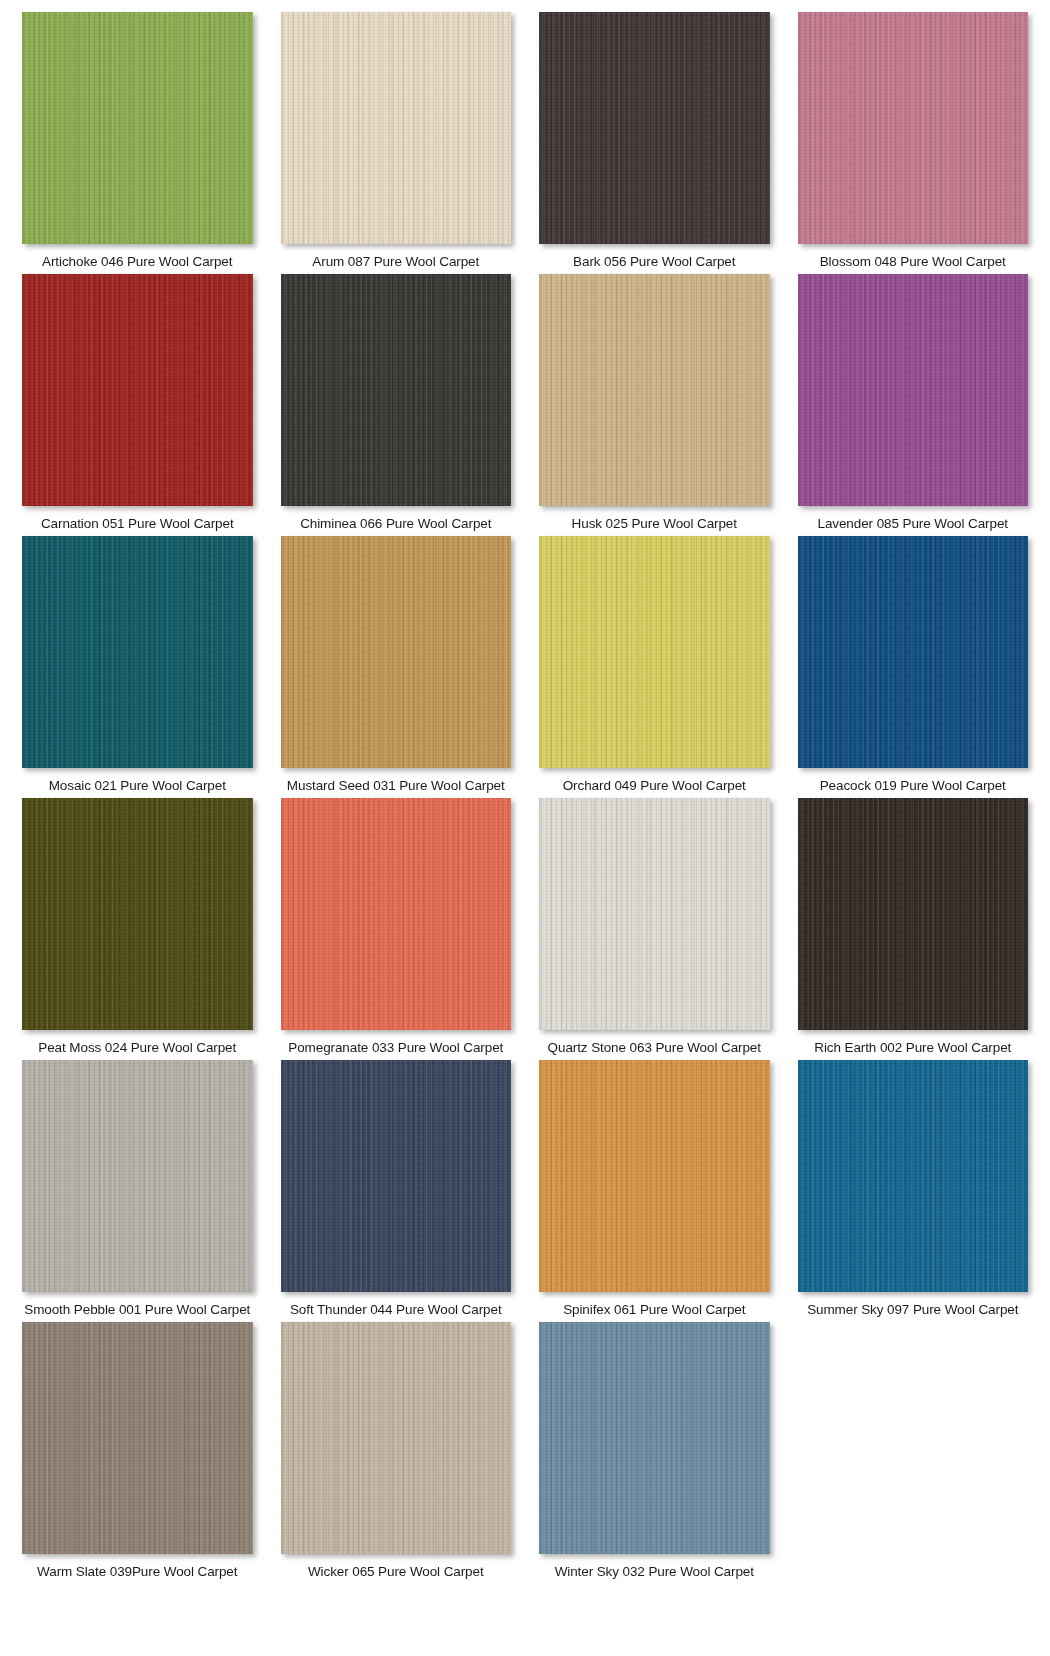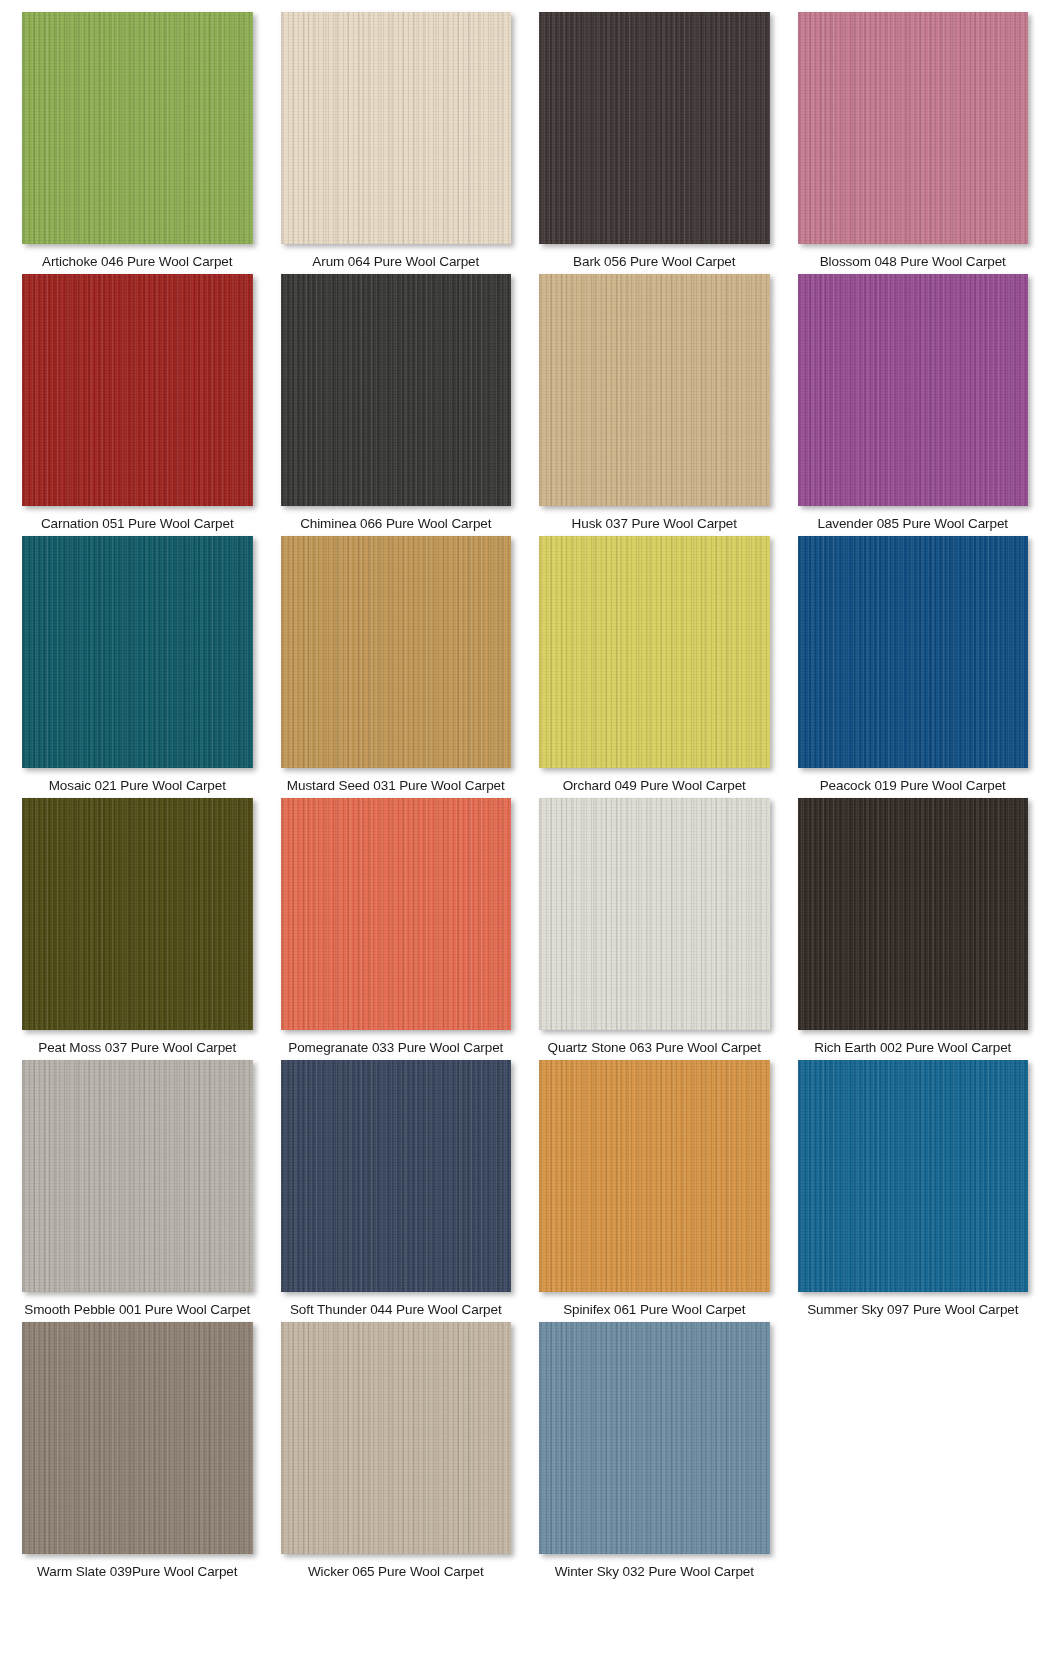--- a/index.html
+++ b/index.html
@@ -99,41 +99,41 @@
 </head>
 <body>
 
 <main id="swatch-grid">
     <div class="swatch-cell">
       <div class="swatch-chip" style="background: rgb(138, 172, 78);"></div>
       <div class="swatch-label">Artichoke 046 Pure Wool Carpet</div>
     </div>
     <div class="swatch-cell">
       <div class="swatch-chip" style="background: rgb(231, 217, 196);"></div>
-      <div class="swatch-label">Arum 064 Pure Wool Carpet</div>
+      <div class="swatch-label">Arum 087 Pure Wool Carpet</div>
     </div>
     <div class="swatch-cell">
       <div class="swatch-chip" style="background: rgb(59, 50, 49);"></div>
       <div class="swatch-label">Bark 056 Pure Wool Carpet</div>
     </div>
     <div class="swatch-cell">
       <div class="swatch-chip" style="background: rgb(194, 119, 140);"></div>
       <div class="swatch-label">Blossom 048 Pure Wool Carpet</div>
     </div>
     <div class="swatch-cell">
       <div class="swatch-chip" style="background: rgb(156, 31, 27);"></div>
       <div class="swatch-label">Carnation 051 Pure Wool Carpet</div>
     </div>
     <div class="swatch-cell">
       <div class="swatch-chip" style="background: rgb(51, 51, 47);"></div>
       <div class="swatch-label">Chiminea 066 Pure Wool Carpet</div>
     </div>
     <div class="swatch-cell">
       <div class="swatch-chip" style="background: rgb(205, 178, 135);"></div>
-      <div class="swatch-label">Husk 037 Pure Wool Carpet</div>
+      <div class="swatch-label">Husk 025 Pure Wool Carpet</div>
     </div>
     <div class="swatch-cell">
       <div class="swatch-chip" style="background: rgb(147, 73, 143);"></div>
       <div class="swatch-label">Lavender 085 Pure Wool Carpet</div>
     </div>
     <div class="swatch-cell">
       <div class="swatch-chip" style="background: rgb(12, 87, 99);"></div>
       <div class="swatch-label">Mosaic 021 Pure Wool Carpet</div>
     </div>
     <div class="swatch-cell">
@@ -143,21 +143,21 @@
     <div class="swatch-cell">
       <div class="swatch-chip" style="background: rgb(215, 206, 92);"></div>
       <div class="swatch-label">Orchard 049 Pure Wool Carpet</div>
     </div>
     <div class="swatch-cell">
       <div class="swatch-chip" style="background: rgb(11, 74, 128);"></div>
       <div class="swatch-label">Peacock 019 Pure Wool Carpet</div>
     </div>
     <div class="swatch-cell">
       <div class="swatch-chip" style="background: rgb(75, 71, 17);"></div>
-      <div class="swatch-label">Peat Moss 037 Pure Wool Carpet</div>
+      <div class="swatch-label">Peat Moss 024 Pure Wool Carpet</div>
     </div>
     <div class="swatch-cell">
       <div class="swatch-chip" style="background: rgb(227, 104, 77);"></div>
       <div class="swatch-label">Pomegranate 033 Pure Wool Carpet</div>
     </div>
     <div class="swatch-cell">
       <div class="swatch-chip" style="background: rgb(222, 219, 211);"></div>
       <div class="swatch-label">Quartz Stone 063 Pure Wool Carpet</div>
     </div>
     <div class="swatch-cell">

